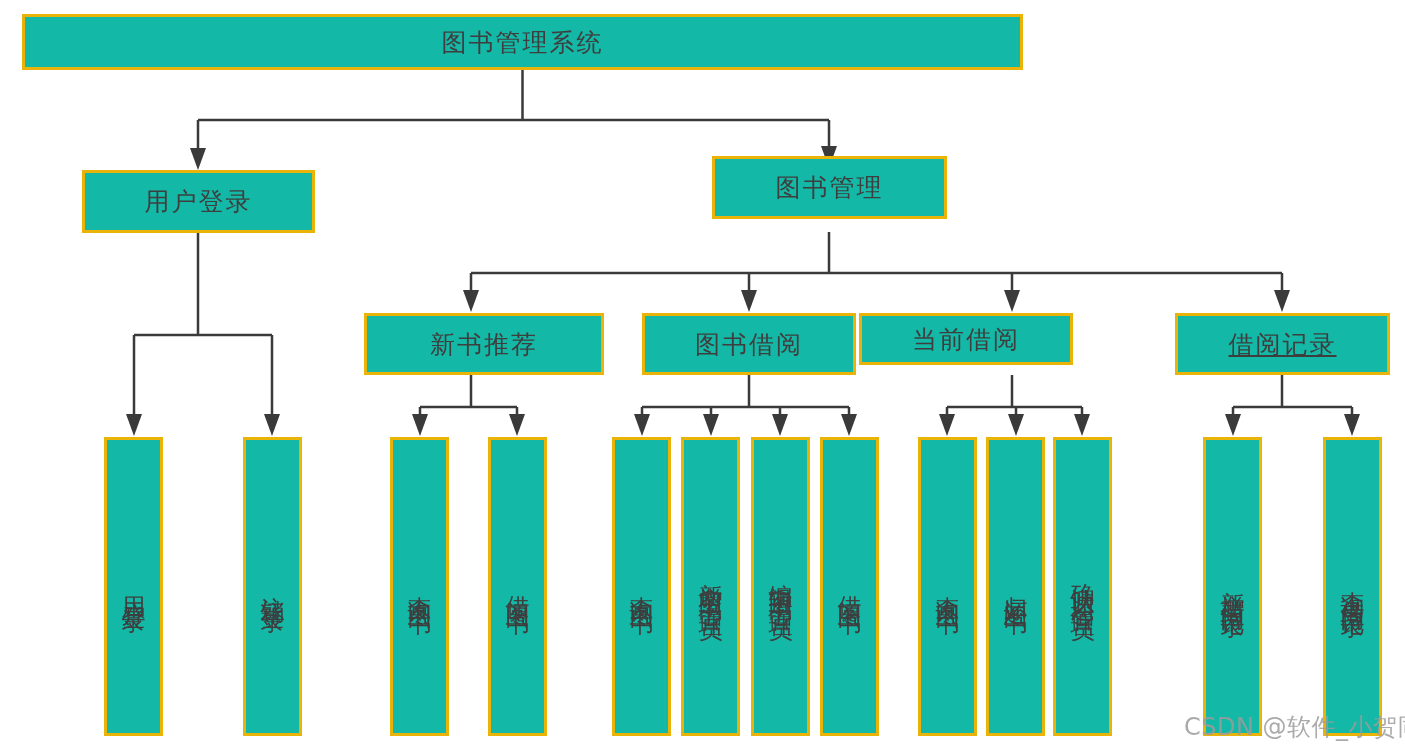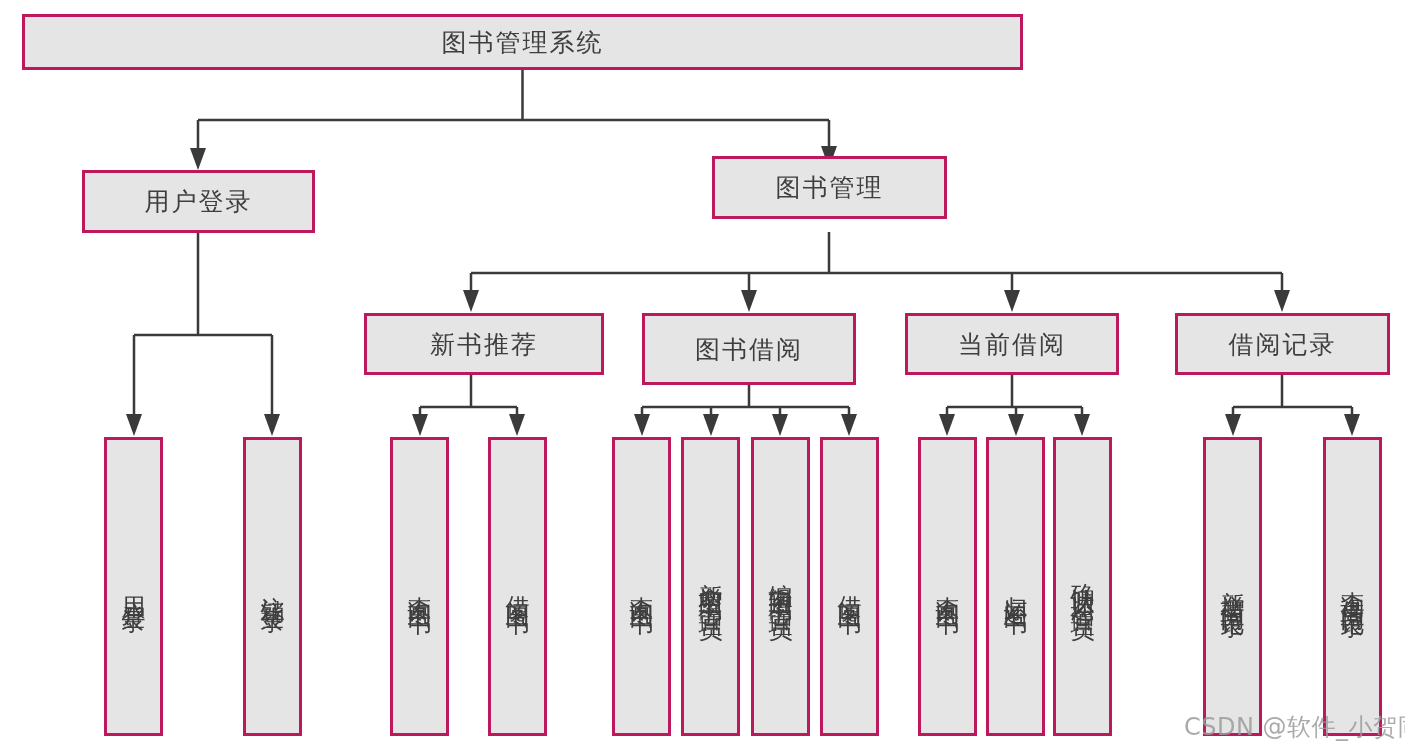--- a/index.html
+++ b/index.html
@@ -9,22 +9,22 @@
     width: 1405px;
     height: 747px;
     background: #ffffff;
     font-family: "DejaVu Sans", "Liberation Sans", sans-serif;
     overflow: hidden;
   }
   .connectors { position: absolute; left: 0; top: 0; z-index: 1; }
   .box {
     position: absolute;
     box-sizing: border-box;
-    border: 3px solid #be185d;
-    background: #e5e5e5;
+    border: 3px solid #eab308;
+    background: #14b8a6;
     display: flex;
     align-items: center;
     justify-content: center;
     font-size: 25px;
     letter-spacing: 2px;
     color: #3e3e3e;
     z-index: 2;
     white-space: nowrap;
   }
   .vbox {
@@ -85,23 +85,23 @@
       <polygon points="1344,414 1360,414 1352,436"></polygon>
     </g>
   </svg>
 
   <div class="box" style="left:22px; top:14px; width:1001px; height:56px;">图书管理系统</div>
 
   <div class="box" style="left:82px; top:170px; width:233px; height:63px;">用户登录</div>
   <div class="box" style="left:712px; top:156px; width:235px; height:63px;">图书管理</div>
 
   <div class="box" style="left:364px; top:313px; width:240px; height:62px;">新书推荐</div>
-  <div class="box" style="left:642px; top:313px; width:214px; height:72px;">图书借阅</div>
-  <div class="box" style="left:905px; top:313px; width:214px; height:62px;">当前借阅</div>
-  <div class="box" style="left:1175px; top:313px; width:215px; height:62px;">借阅记录</div>
+  <div class="box" style="left:642px; top:313px; width:214px; height:62px;">图书借阅</div>
+  <div class="box" style="left:859px; top:313px; width:214px; height:52px;">当前借阅</div>
+  <div class="box" style="left:1175px; top:313px; width:215px; height:62px;text-decoration:underline;">借阅记录</div>
 
   <div class="box vbox" style="left:104px; top:437px; width:59px; height:299px;">用户登录</div>
   <div class="box vbox" style="left:243px; top:437px; width:59px; height:299px;">注销登录</div>
 
   <div class="box vbox" style="left:390px; top:437px; width:59px; height:299px;">查询图书</div>
   <div class="box vbox" style="left:488px; top:437px; width:59px; height:299px;">借阅图书</div>
 
   <div class="box vbox" style="left:612px; top:437px; width:59px; height:299px;">查询图书</div>
   <div class="box vbox" style="left:681px; top:437px; width:59px; height:299px;">新增图书（管理员）</div>
   <div class="box vbox" style="left:751px; top:437px; width:59px; height:299px;">编辑图书（管理员）</div>

